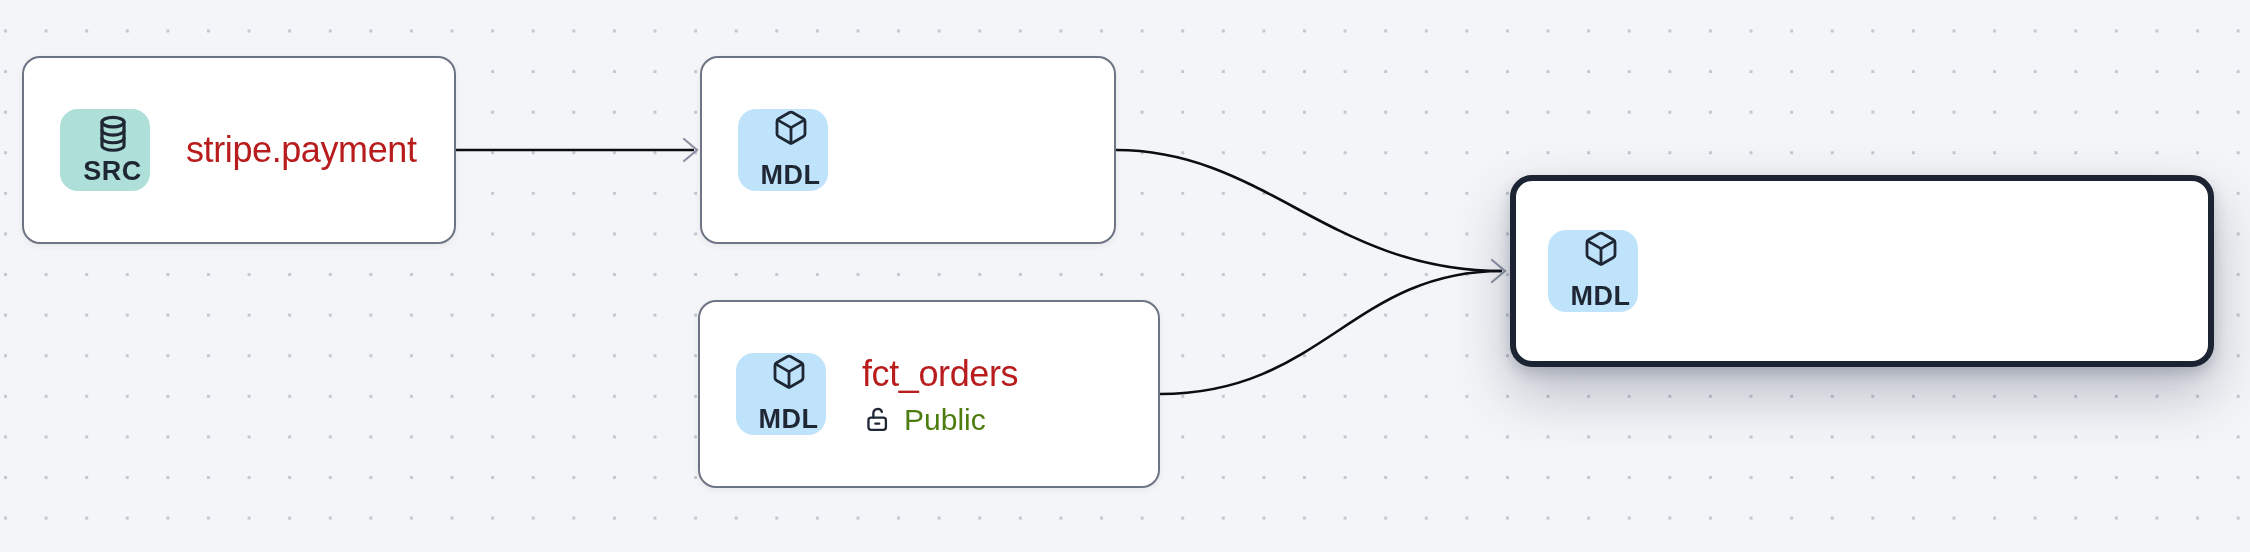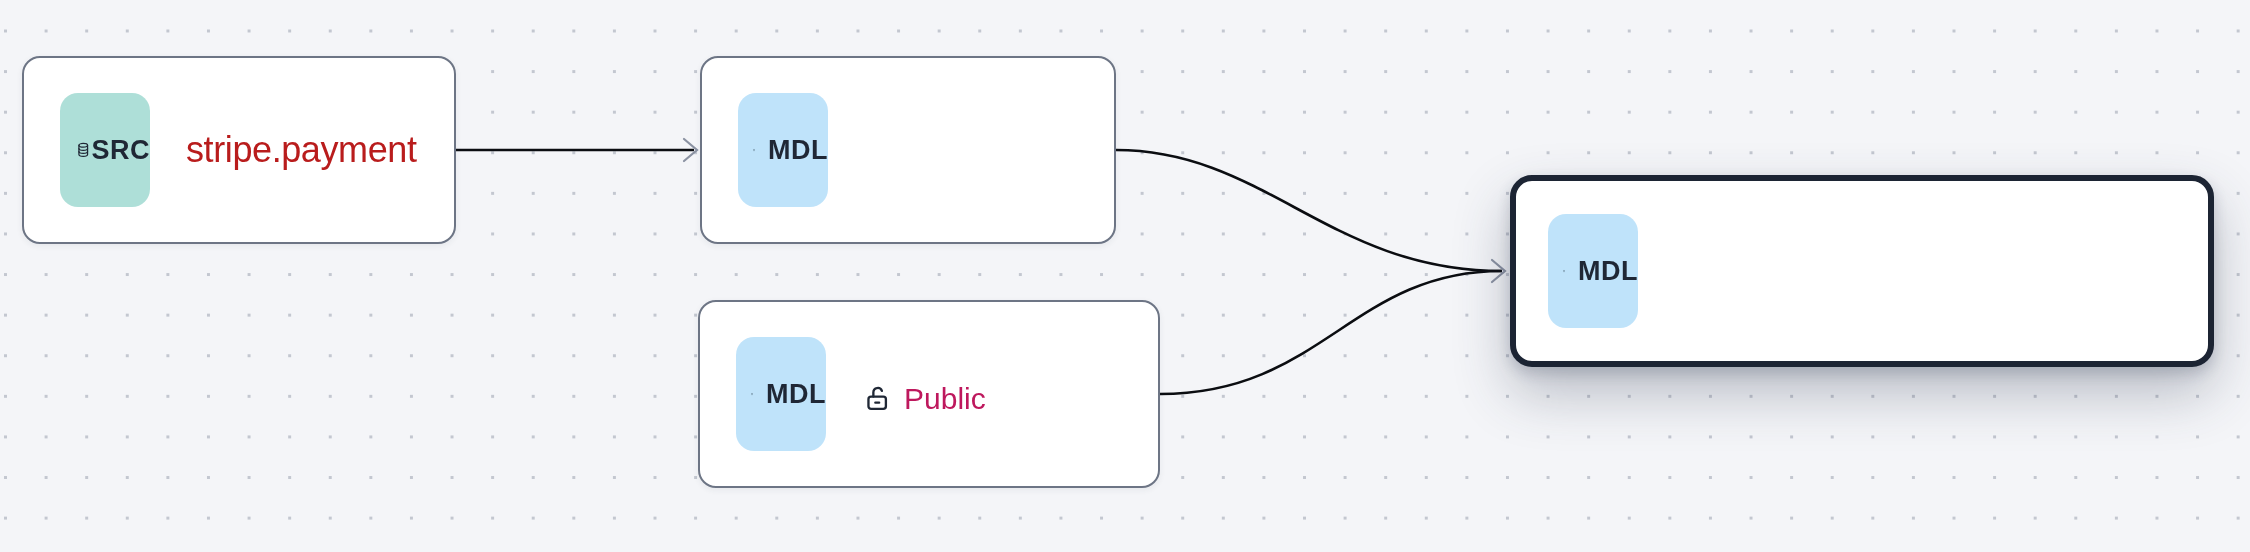--- a/index.html
+++ b/index.html
@@ -54,24 +54,24 @@
   .node-4 {
     left: 1510px; top: 175px; width: 704px; height: 192px;
     border: 6px solid #1c2433;
     border-radius: 22px;
     padding-left: 32px;
     box-shadow: 0 6px 14px rgba(45,55,80,0.20), 0 26px 55px rgba(45,55,80,0.30);
   }
 
   .badge {
     flex: 0 0 auto;
-    width: 90px; height: 114px;
+    width: 90px; height: 82px;
     border-radius: 18px;
     display: flex;
-    flex-direction: row;
+    flex-direction: column;
     align-items: center;
     justify-content: center;
     padding-left: 15px;
   }
   .badge-src { background: #aedfd8; }
   .badge-mdl { background: #bfe3fa; gap: 13px; }
   .badge svg { width: 42px; height: 42px; display: block; }
   .badge-label {
     margin-top: 2px;
     font-size: 27px;
@@ -88,21 +88,21 @@
     color: #b91c1c;
     white-space: nowrap;
     line-height: 1.2;
   }
   .node-subtitle {
     margin-top: 8px;
     display: flex;
     align-items: center;
     gap: 11px;
     font-size: 30px;
-    color: #be185d;
+    color: #4d7c0f;
     line-height: 1.1;
   }
   .node-subtitle svg { width: 31px; height: 31px; display: block; }
 
   .icon-stroke {
     fill: none;
     stroke: #1f2735;
     stroke-width: 1.8;
     stroke-linecap: round;
     stroke-linejoin: round;
@@ -153,20 +153,21 @@
   <div class="node node-3">
     <div class="badge badge-mdl">
       <svg viewBox="0 0 24 24">
         <path class="icon-stroke" d="M21 8a2 2 0 0 0-1-1.73l-7-4a2 2 0 0 0-2 0l-7 4A2 2 0 0 0 3 8v8a2 2 0 0 0 1 1.73l7 4a2 2 0 0 0 2 0l7-4A2 2 0 0 0 21 16Z"></path>
         <path class="icon-stroke" d="m3.3 7 8.7 5 8.7-5"></path>
         <path class="icon-stroke" d="M12 22V12"></path>
       </svg>
       <span class="badge-label">MDL</span>
     </div>
     <div class="node-text">
+      <div class="node-title">fct_orders</div>
       <div class="node-subtitle">
         <svg viewBox="0 0 24 24">
           <rect class="icon-stroke" x="5" y="10.5" width="13.5" height="9.5" rx="2"></rect>
           <path class="icon-stroke" d="M8.8 10.5 V7.2 a3.4 3.4 0 0 1 6.6 -1.1"></path>
           <path class="icon-stroke" d="M10.3 15.2 h3"></path>
         </svg>
         <span>Public</span>
       </div>
     </div>
   </div>

